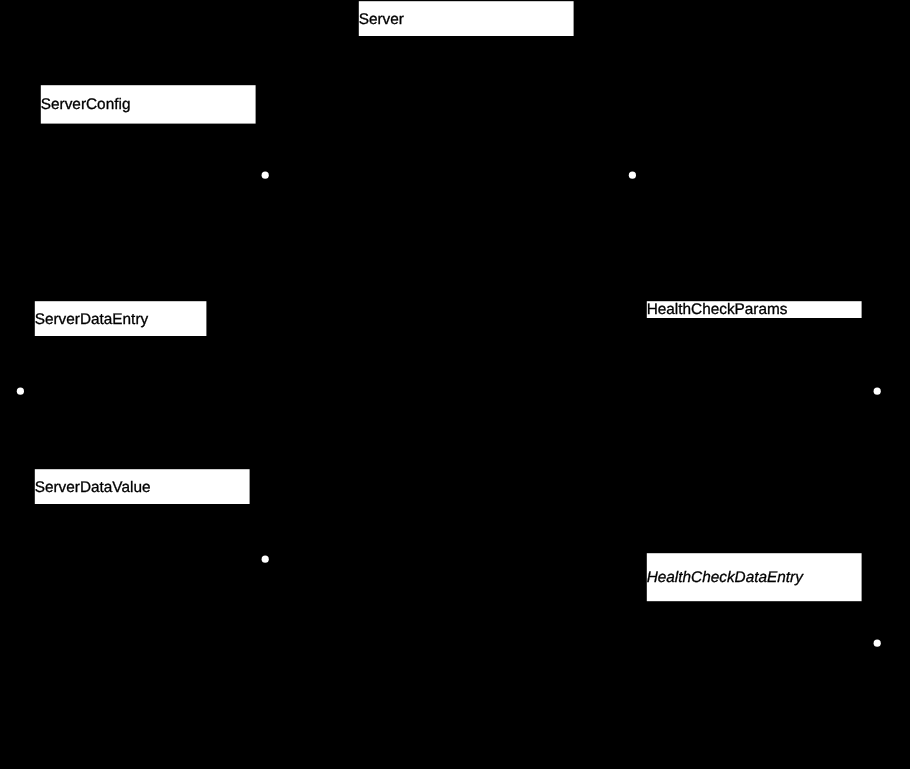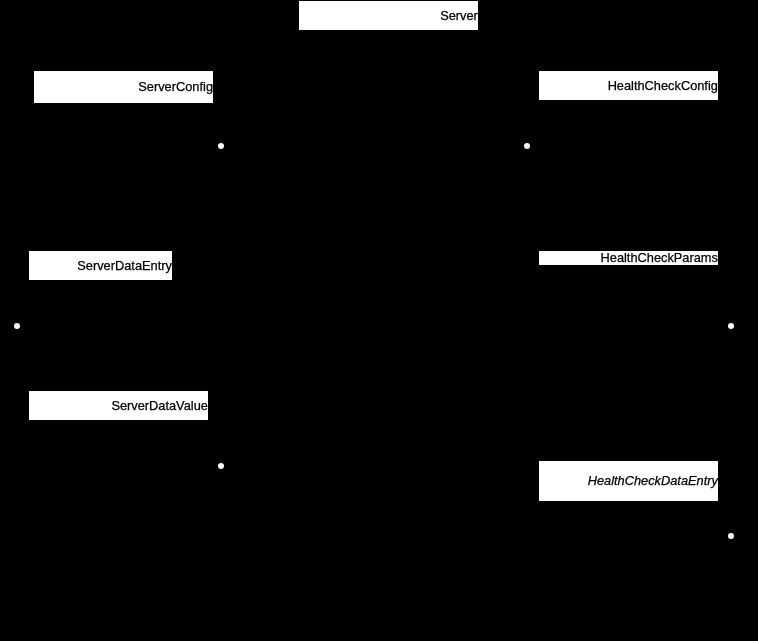--- a/index.html
+++ b/index.html
@@ -14,21 +14,21 @@
     background: #000000;
     overflow: hidden;
     font-family: "Liberation Sans", "DejaVu Sans", sans-serif;
   }
   .node {
     position: absolute;
     background: #ffffff;
     color: #000000;
     display: flex;
     align-items: center;
-    justify-content: flex-end;
+    justify-content: flex-start;
     font-size: 12.8px;
     font-weight: 400;
     -webkit-text-stroke: 0.25px #000000;
     line-height: 1;
     padding-top: 1.5px;
     box-sizing: border-box;
     white-space: nowrap;
     filter: blur(0.35px);
   }
   .dot {
@@ -43,23 +43,20 @@
 </head>
 <body>
 
 <div id="canvas">
   <div class="node" style="left: 298.9px; top: 1px; width: 179px; height: 28.9px;">
       <span>Server</span>
     </div>
   <div class="node" style="left: 34px; top: 70.6px; width: 179px; height: 32px;">
       <span>ServerConfig</span>
     </div>
-  <div class="node" style="left: 538.9px; top: 70.6px; width: 179px; height: 29.4px;">
-      <span>HealthCheckConfig</span>
-    </div>
   <div class="node" style="left: 28.9px; top: 250.7px; width: 143px; height: 29.3px;">
       <span>ServerDataEntry</span>
     </div>
   <div class="node" style="left: 538.9px; top: 250.7px; width: 179px; height: 14px;">
       <span>HealthCheckParams</span>
     </div>
   <div class="node" style="left: 28.9px; top: 390.7px; width: 179px; height: 29.3px;">
       <span>ServerDataValue</span>
     </div>
   <div class="node" style="left: 538.9px; top: 460.7px; width: 179px; height: 40px; font-style: italic;">

